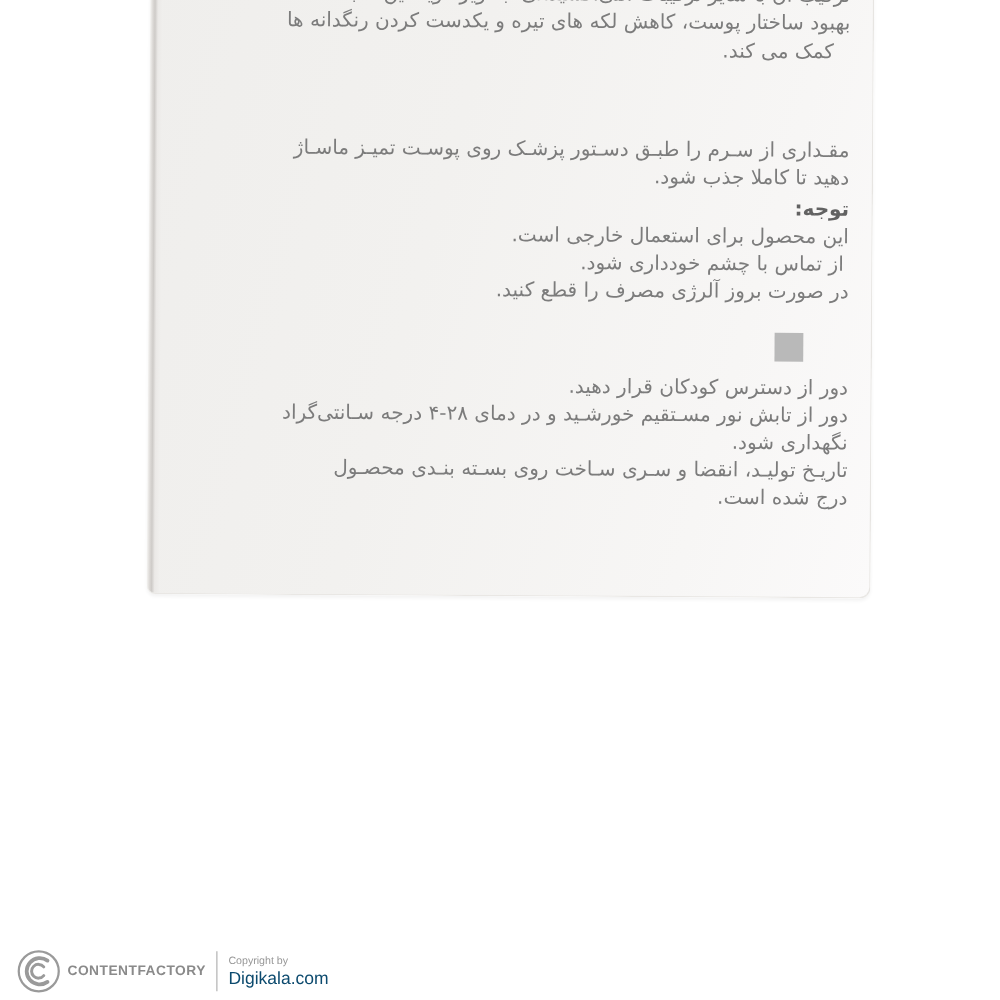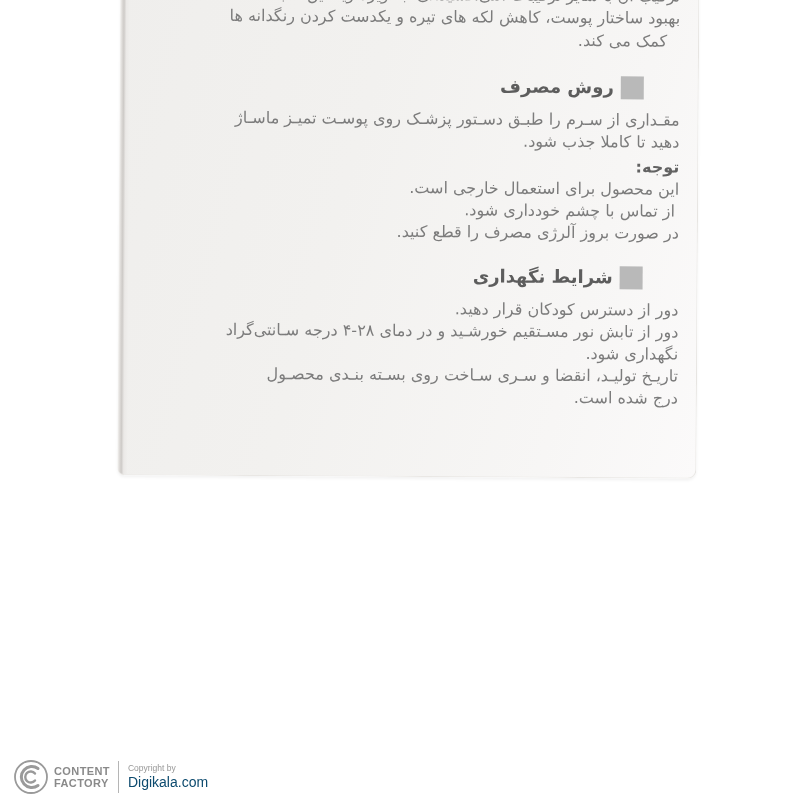--- a/index.html
+++ b/index.html
@@ -36,21 +36,21 @@
   .bullet-square{width:23px;height:23px;background:#b9b9b9;}
   .section-heading .heading-text{
     font-size:18px;font-weight:700;color:#5d5d5d;white-space:nowrap;line-height:24px;
   }
   
   .watermark{
     position:absolute;left:13px;top:757px;height:40px;
     display:flex;align-items:center;color:#8f8f8f;
   }
   .wm-logo{width:36px;height:36px;flex:0 0 auto;}
-  .wm-brand{margin-left:5px;display:flex;flex-direction:column;justify-content:center;}
+  .wm-brand{margin-left:5px;display:flex;flex-direction:row;justify-content:center;}
   .wm-brand div{
     font-size:11px;font-weight:700;letter-spacing:0.4px;line-height:12px;
     font-family:"Liberation Sans",sans-serif;color:#8a8a8a;white-space:nowrap;
   }
   .wm-divider{width:1px;height:32px;background:#b5b5b5;margin:0 9px 0 8px;}
   .wm-right{display:flex;flex-direction:column;justify-content:center;}
   .wm-copyright{font-size:8.5px;line-height:11px;color:#979797;
     font-family:"Liberation Sans",sans-serif;white-space:nowrap;}
   .wm-site{font-size:14px;line-height:17px;color:#0c4a6e;
     font-family:"Liberation Sans",sans-serif;white-space:nowrap;}
@@ -60,35 +60,30 @@
 
 <div class="product-box">
   <div class="box-left-fold"></div>
 
   <div class="box-content">
 
     <div class="line" style="top:-14px">ترکیب آن با سایر ترکیبات آنتی‌اکسیدانی، به ویژه ویتامین C به</div>
     <div class="line" style="top:8px">بهبود ساختار پوست، کاهش لکه های تیره و یکدست کردن رنگدانه ها</div>
     <div class="line ind13" style="top:31px">کمک می کند.</div>
 
-    <div class="section-heading" style="top:76px">
-      <span class="bullet-square"></span>
-      <span class="heading-text">روش مصرف</span>
-    </div>
     <div class="line" style="top:110px">مقـداری از سـرم را طبـق دسـتور پزشـک روی پوسـت تمیـز ماسـاژ</div>
     <div class="line" style="top:132px">دهید تا کاملا جذب شود.</div>
 
     <div class="line bold-label" style="top:157px">توجه:</div>
     <div class="line" style="top:179px">این محصول برای استعمال خارجی است.</div>
     <div class="line ind4" style="top:201px">از تماس با چشم خودداری شود.</div>
     <div class="line" style="top:223px">در صورت بروز آلرژی مصرف را قطع کنید.</div>
 
     <div class="section-heading" style="top:266px">
       <span class="bullet-square"></span>
-      <span class="heading-text">شرایط نگهداری</span>
     </div>
     <div class="line" style="top:300px">دور از دسترس کودکان قرار دهید.</div>
     <div class="line" style="top:322px">دور از تابش نور مسـتقیم خورشـید و در دمای ۲۸-۴ درجه سـانتی‌گراد</div>
     <div class="line" style="top:344px">نگهداری شود.</div>
     <div class="line" style="top:366px">تاریـخ تولیـد،  انقضا و سـری سـاخت روی بسـته بنـدی محصـول</div>
     <div class="line" style="top:388px">درج شده است.</div>
   </div>
 </div>
 
 <div class="watermark">

